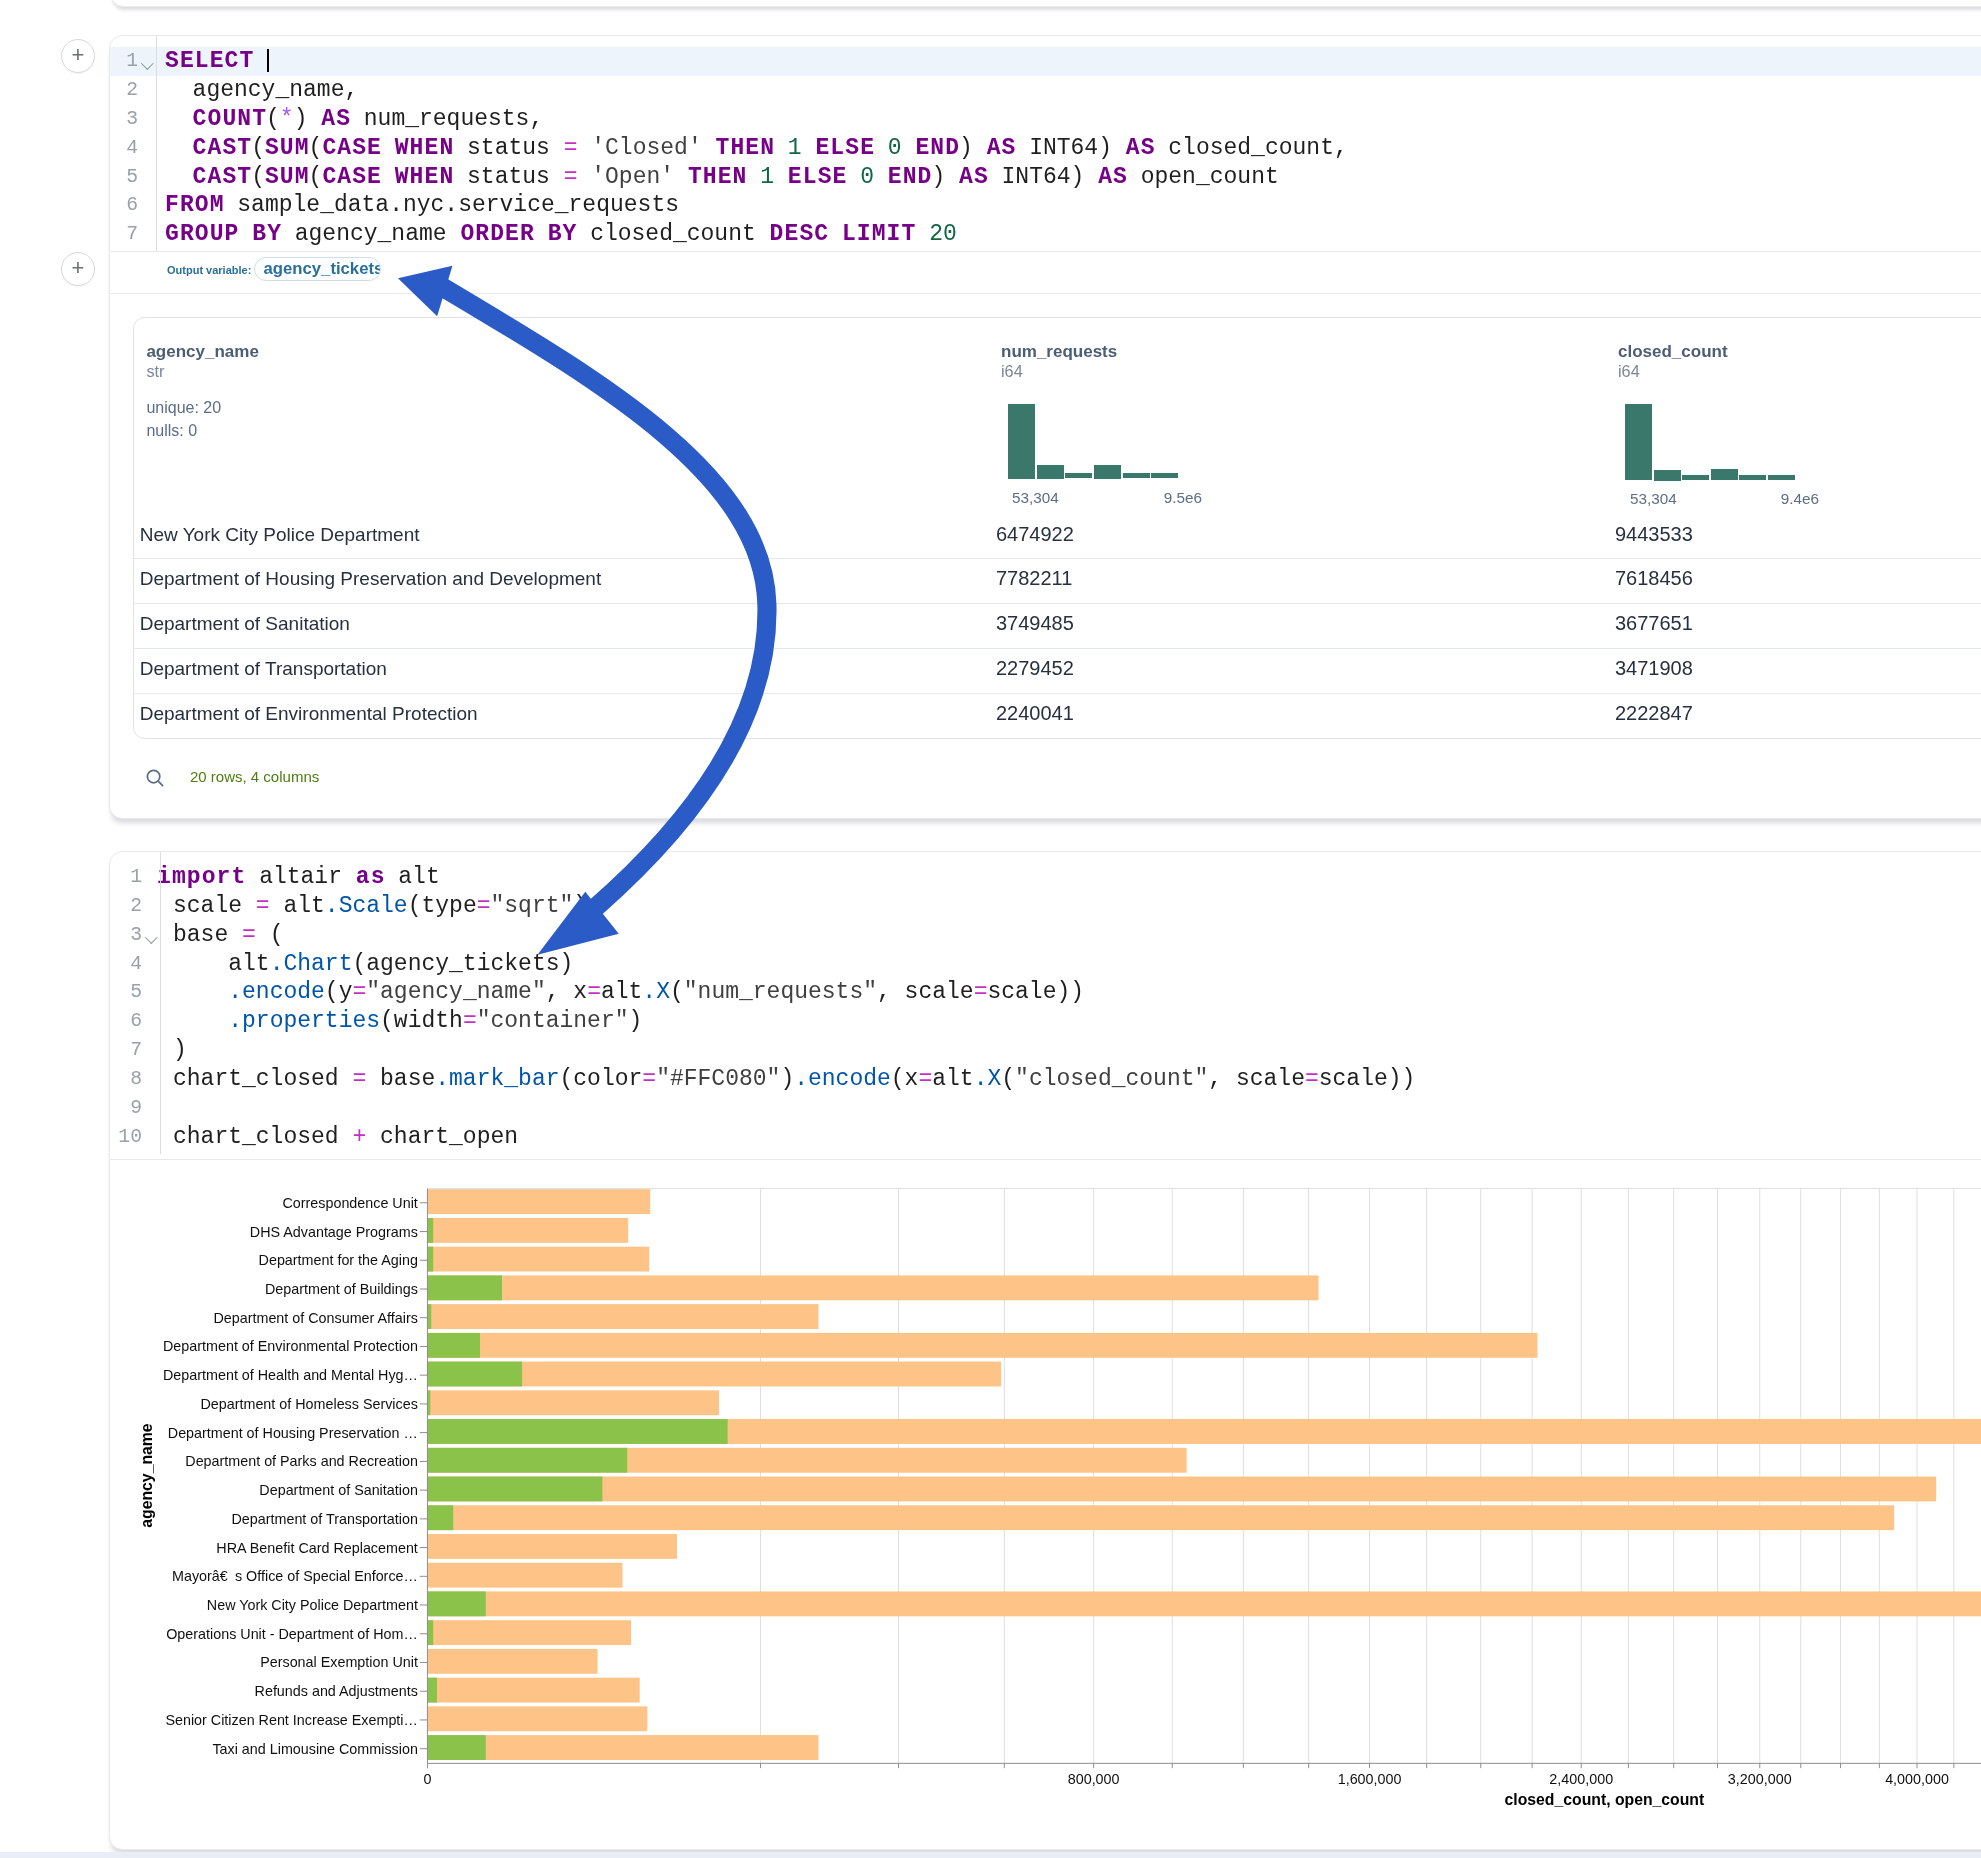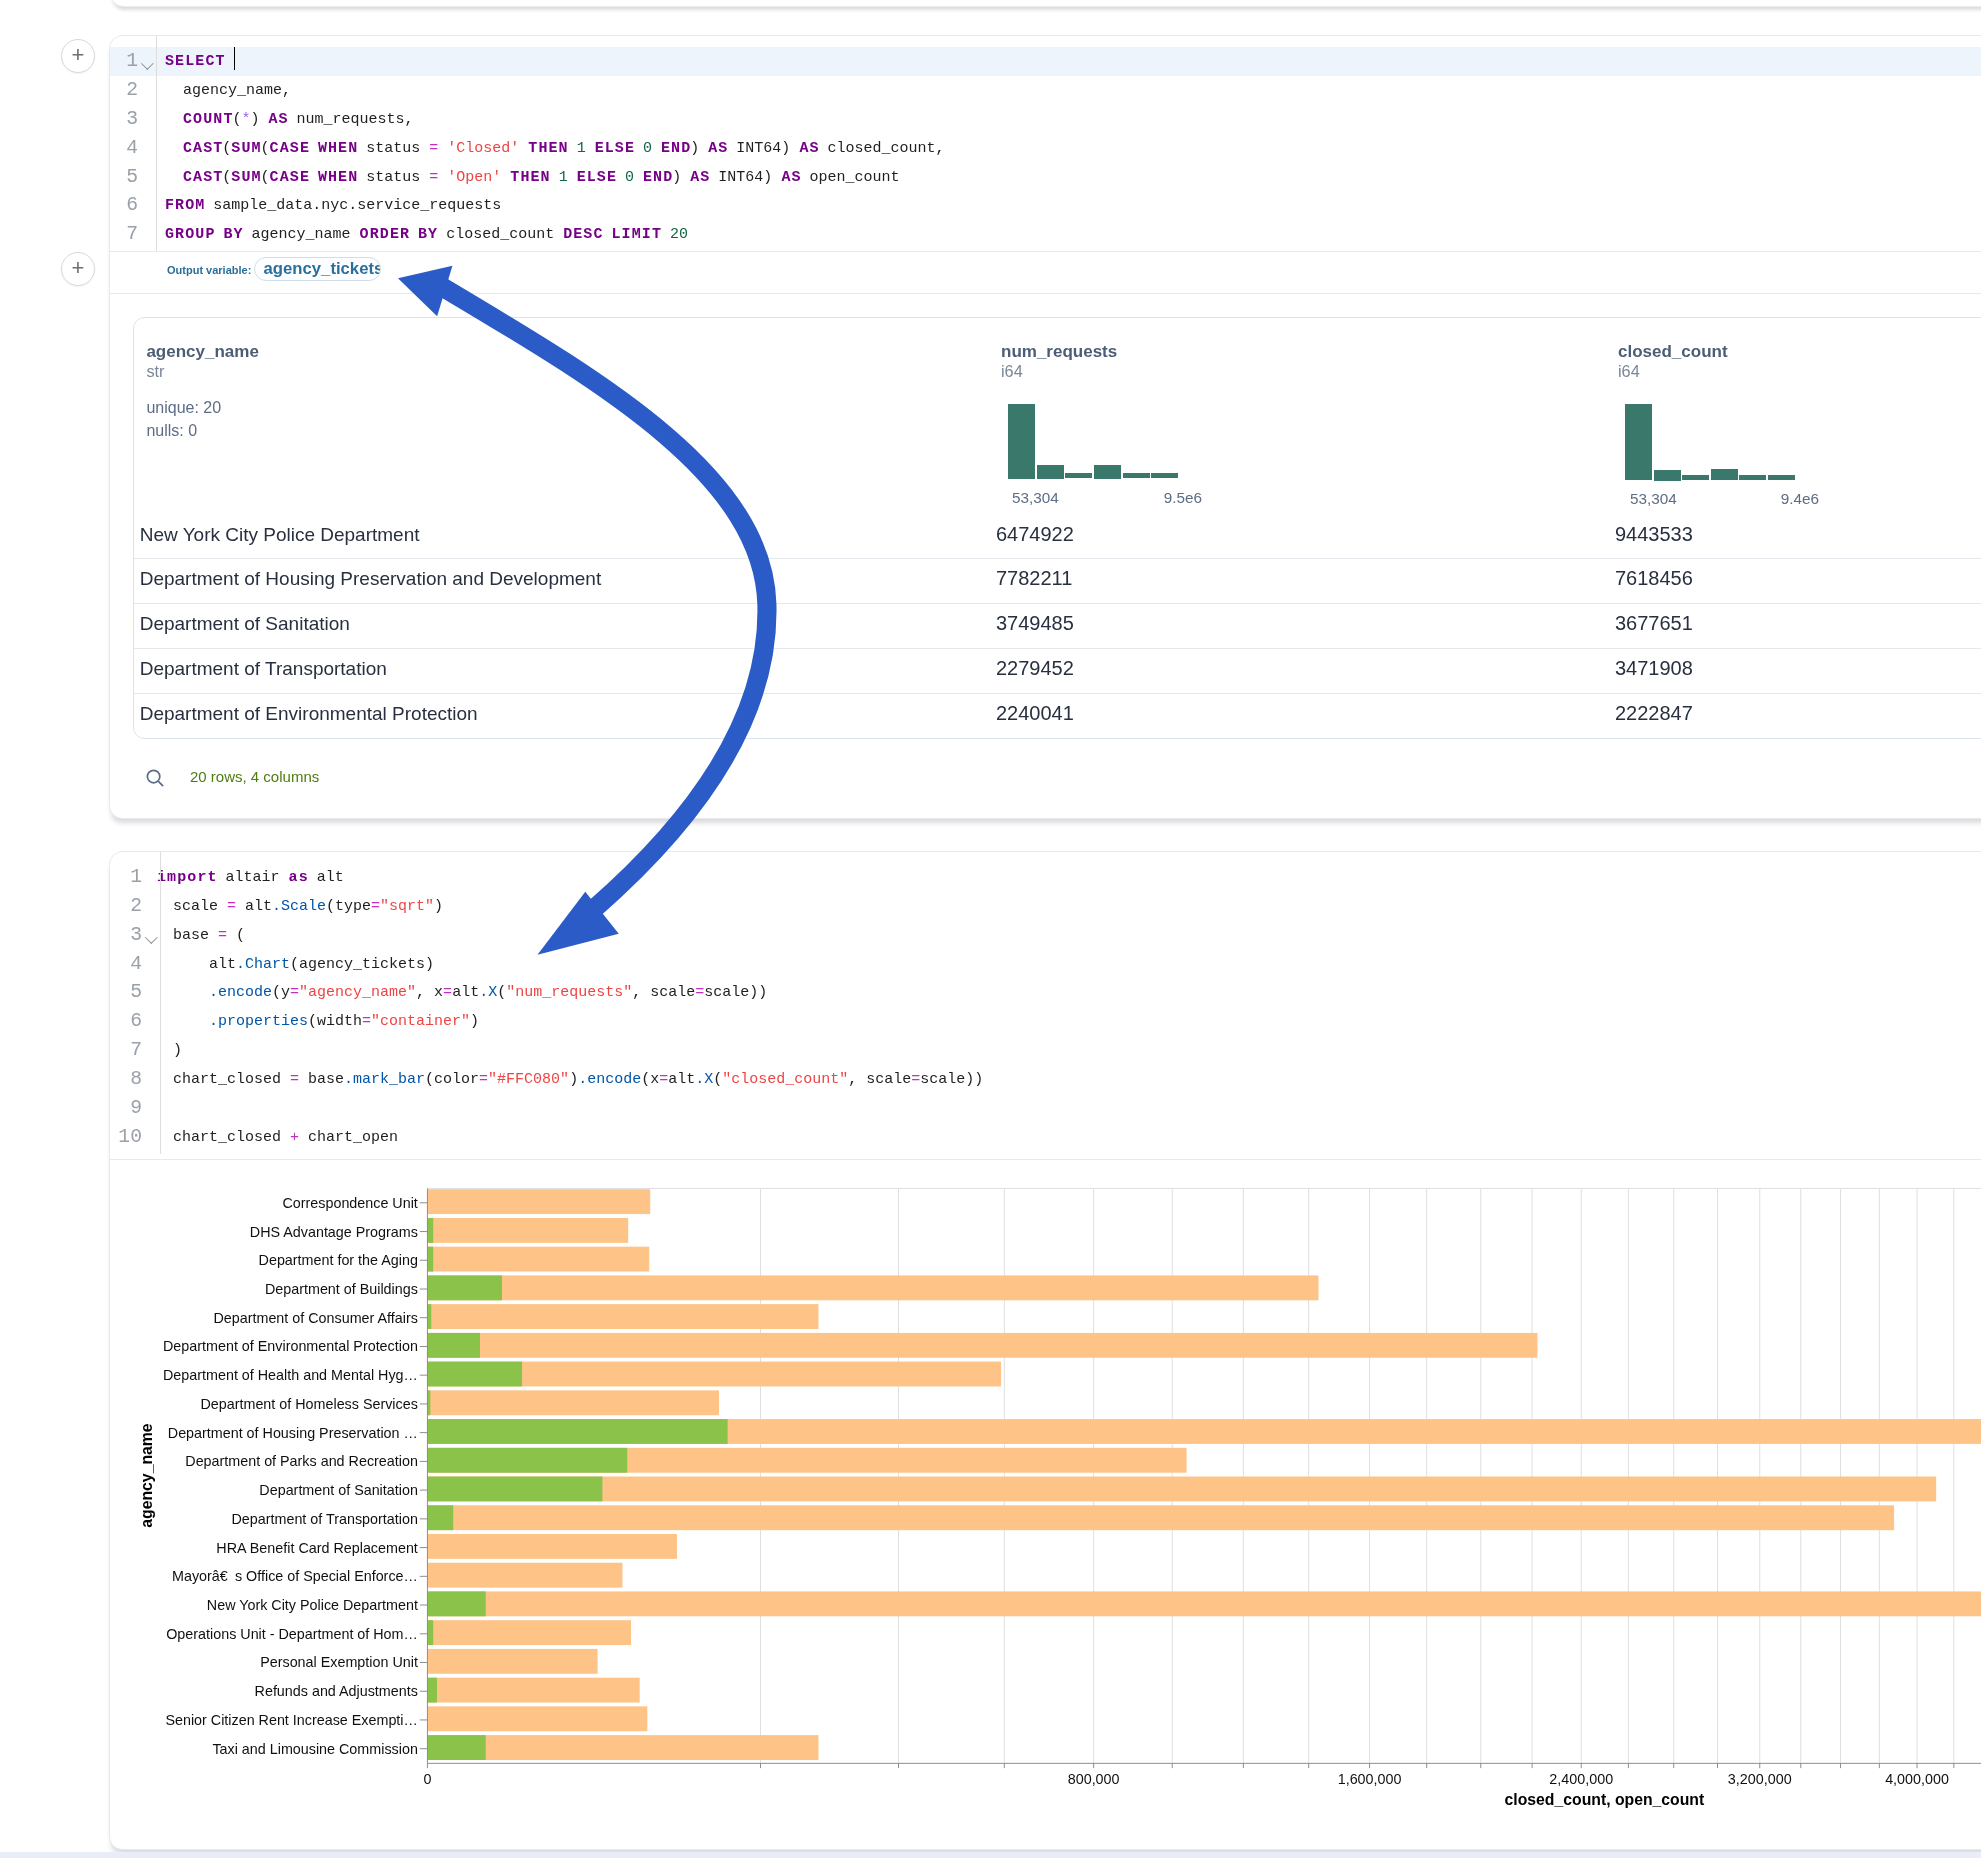--- a/index.html
+++ b/index.html
@@ -1,22 +1,22 @@
 <!DOCTYPE html>
 <html><head><meta charset="utf-8">
 <style>
 html,body{margin:0;padding:0;}
 body{width:1982px;height:1858px;background:#fff;font-family:"Liberation Sans",sans-serif;position:relative;overflow:hidden;}
 .cell{position:absolute;left:109px;right:-38px;background:#fff;border:1px solid #e9e9ec;border-radius:13.4px;
   box-shadow:0 6.7px 4.8px -2.9px rgba(45,52,70,.18);}
 .aline{position:absolute;left:0;right:0;background:#eef4fc;}
 .ln{position:absolute;left:0;text-align:right;font-family:"Liberation Mono",monospace;font-size:19.7px;line-height:29px;color:#9aa1a8;}
-.cl{position:absolute;white-space:pre;font-family:"Liberation Mono",monospace;font-size:15px;line-height:29px;color:#1f1f1f;}
+.cl{position:absolute;white-space:pre;font-family:"Liberation Mono",monospace;font-size:23px;line-height:29px;color:#1f1f1f;}
 .k{color:#770088;font-weight:bold;letter-spacing:1.1px;margin-right:-1.1px;}
-.s{color:#ef4444;}
+.s{color:#404040;}
 .n{color:#116644;}
 .o{color:#c22fc2;}
 .st{color:#9a5cf5;}
 .p{color:#0055aa;}
 .cursor{display:inline-block;width:1.4px;height:23px;background:#000;vertical-align:-4.8px;}
 .chev{position:absolute;width:7.6px;height:7.6px;border-right:1.7px solid #8b939b;border-bottom:1.7px solid #8b939b;transform:rotate(45deg);}
 .hline{position:absolute;left:0;right:0;height:1px;background:#e7e9ed;}
 .plus{position:absolute;width:32px;height:32px;border:1px solid #d9d9dc;border-radius:50%;background:#fff;
   color:#6b6f73;font-size:22px;line-height:30px;text-align:center;box-shadow:0 1px 1.9px rgba(0,0,0,.05);z-index:6;}
 .trow{position:absolute;left:0;right:0;height:45px;}

